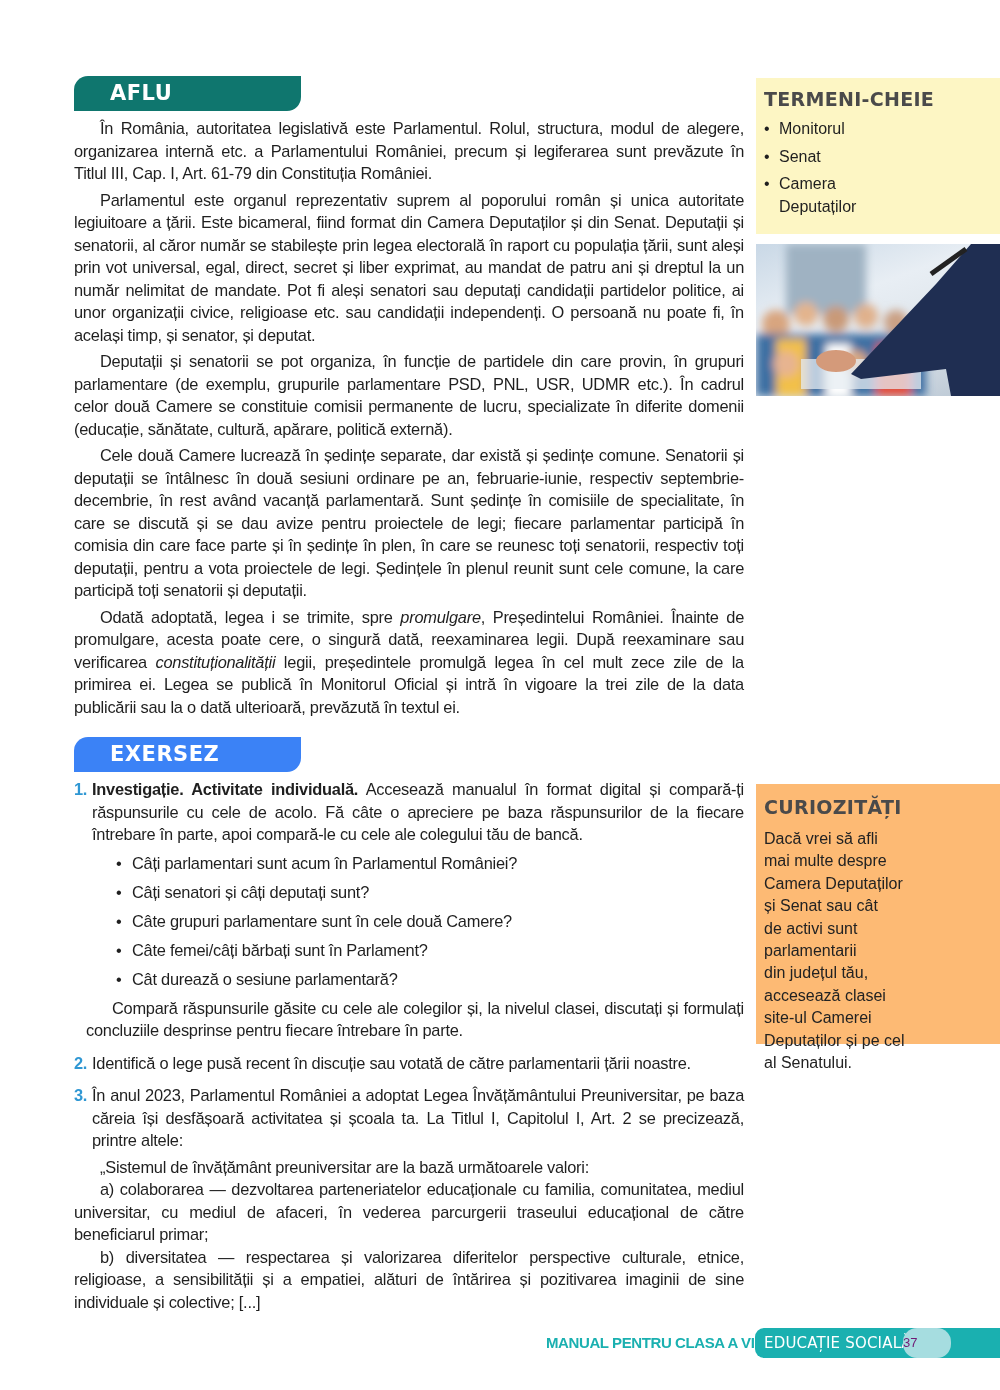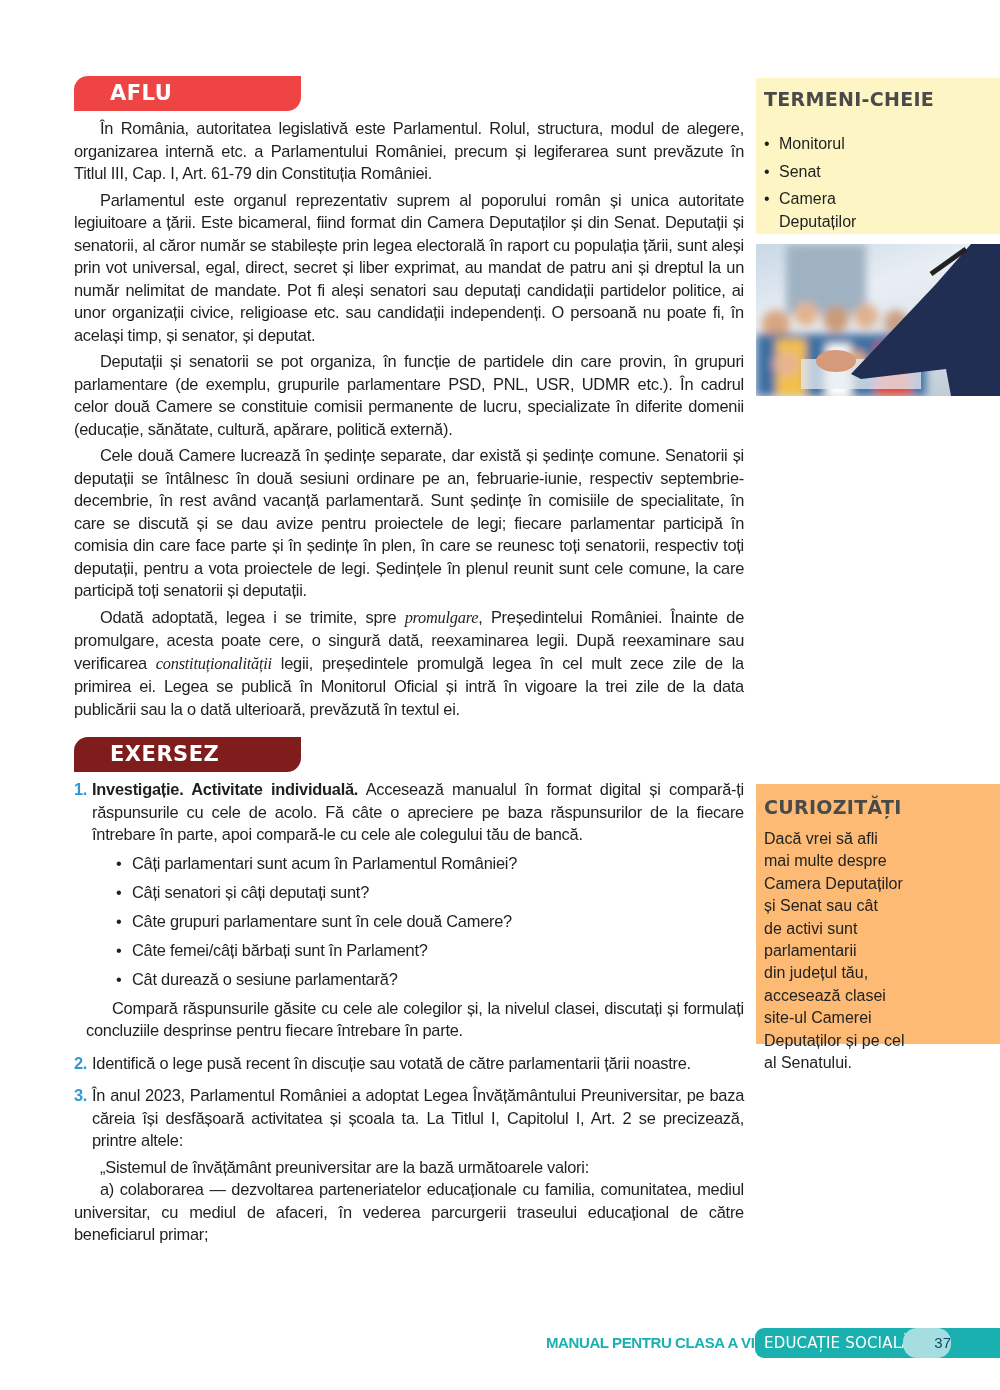--- a/index.html
+++ b/index.html
@@ -26,25 +26,25 @@
     width: 227px;
     border-radius: 14px 0 14px 0;
     color: #ffffff;
     font-family: "DejaVu Sans", sans-serif;
     font-weight: bold;
     font-size: 21px;
     line-height: 35px;
     padding-left: 36px;
     letter-spacing: 0.5px;
   }
-  .tab-aflu { top: 76px; background: #ef4444; }
-  .tab-exersez { top: 737px; background: #7f1d1d; }
+  .tab-aflu { top: 76px; background: #0f766e; }
+  .tab-exersez { top: 737px; background: #3b82f6; }
 
   p.para { text-align: justify; text-indent: 26px; margin-bottom: 4px; }
-  em { font-style: italic; font-family: Liberation Serif, serif; }
+  em { font-style: italic; }
 
   #aflu-body { top: 117px; }
 
   #exersez-body { top: 778px; }
   .ex-item { position: relative; padding-left: 18px; text-align: justify; }
   .ex-num {
     position: absolute; left: 0; top: 0;
     color: #2f97d3; font-weight: bold;
   }
   .ex-item b { font-weight: bold; }
@@ -64,21 +64,21 @@
     width: 244px;
     padding: 10px 8px 10px 8px;
   }
   .keyterms { top: 78px; height: 156px; background: #fdf6c4; }
   .side-title {
     font-family: "DejaVu Sans", sans-serif;
     font-weight: bold;
     font-size: 19px;
     color: #4a4a4a;
     letter-spacing: 0.3px;
-    margin-bottom: 23px;
+    margin-bottom: 8px;
   }
   .keyterms ul { list-style: none; font-size: 16px; line-height: 22.5px; }
   .keyterms li { position: relative; padding-left: 15px; margin-bottom: 5px; }
   .keyterms li::before { content: "•"; position: absolute; left: 0; }
 
   .photo {
     position: absolute; left: 756px; top: 244px; width: 244px; height: 152px;
     overflow: hidden;
     background: linear-gradient(160deg, #c9d8e6 0%, #e8eef4 35%, #dfe6ec 60%, #b8c5d2 100%);
   }
@@ -95,21 +95,21 @@
     position: absolute; left: 755px; top: 1328px; width: 245px; height: 30px;
     background: #1ab0b0; border-radius: 9px 0 0 9px;
   }
   .footer-subject {
     position: absolute; left: 9px; top: 0; line-height: 30px;
     color: #ffffff; font-family: "DejaVu Sans", sans-serif; font-size: 15px; letter-spacing: 0.2px;
   }
   .footer-page {
     position: absolute; left: 148px; top: 0; width: 48px; height: 30px;
     background: #a6dde0; border-radius: 14px;
-    text-align: right; line-height: 30px; font-size: 15px; color: #0c4a6e;
+    text-align: left; line-height: 30px; font-size: 13px; color: #701a75;
   }
 </style>
 </head>
 <body>
 
 <div class="section-tab tab-aflu">
   <span>AFLU</span>
 </div>
 
 <div class="main-col" id="aflu-body">
@@ -143,20 +143,21 @@
     <span>Identifică o lege pusă recent în discuție sau votată de către parlamentarii țării noastre.</span>
   </div>
   <div class="gap"></div>
   <div class="ex-item">
     <span class="ex-num">3.</span>
     <span>În anul 2023, Parlamentul României a adoptat Legea Învățământului Preuniversitar, pe baza căreia își desfășoară activitatea și școala ta. La Titlul I, Capitolul I, Art. 2 se precizează, printre altele:</span>
   </div>
   <div class="quote" style="margin-top:4px;">
     <p>„Sistemul de învățământ preuniversitar are la bază următoarele valori:</p>
     <p>a) colaborarea — dezvoltarea parteneriatelor educaționale cu familia, comunitatea, mediul universitar, cu mediul de afaceri, în vederea parcurgerii traseului educațional de către beneficiarul primar;</p>
+    <p>b) diversitatea — respectarea și valorizarea diferitelor perspective culturale, etnice, religioase, a sensibilității și a empatiei, alături de întărirea și pozitivarea imaginii de sine individuale și colective; [...]</p>
   </div>
 </div>
 
 <div class="side-box keyterms">
   <div class="side-title">TERMENI-CHEIE</div>
   <ul>
     <li>Monitorul</li>
     <li>Senat</li>
     <li style="width:110px;">Camera Deputaților</li>
   </ul>

